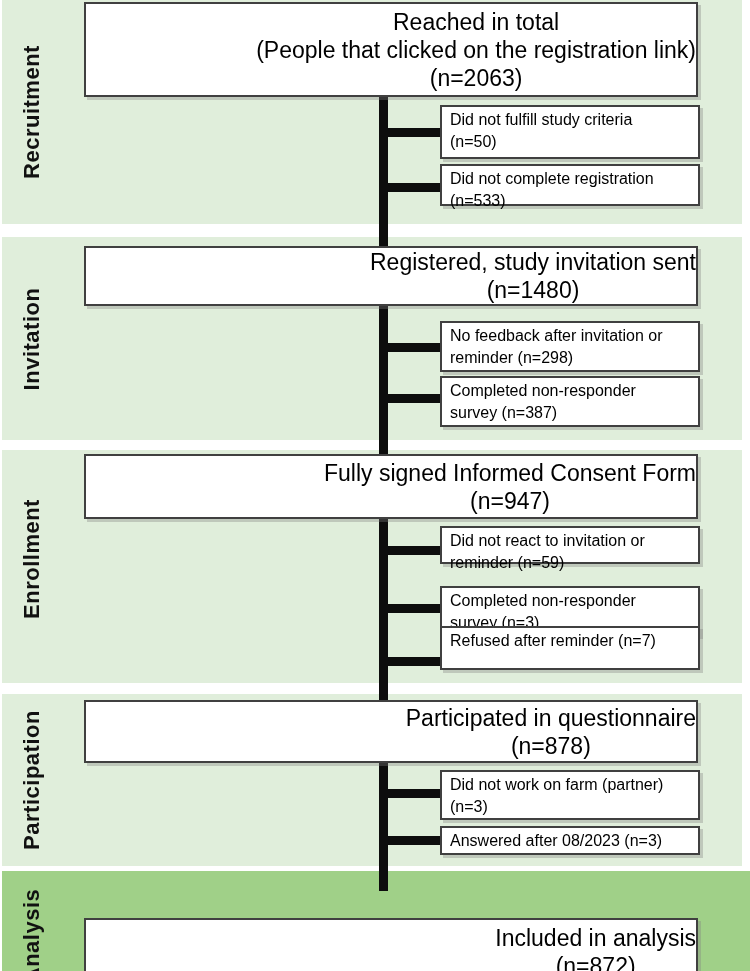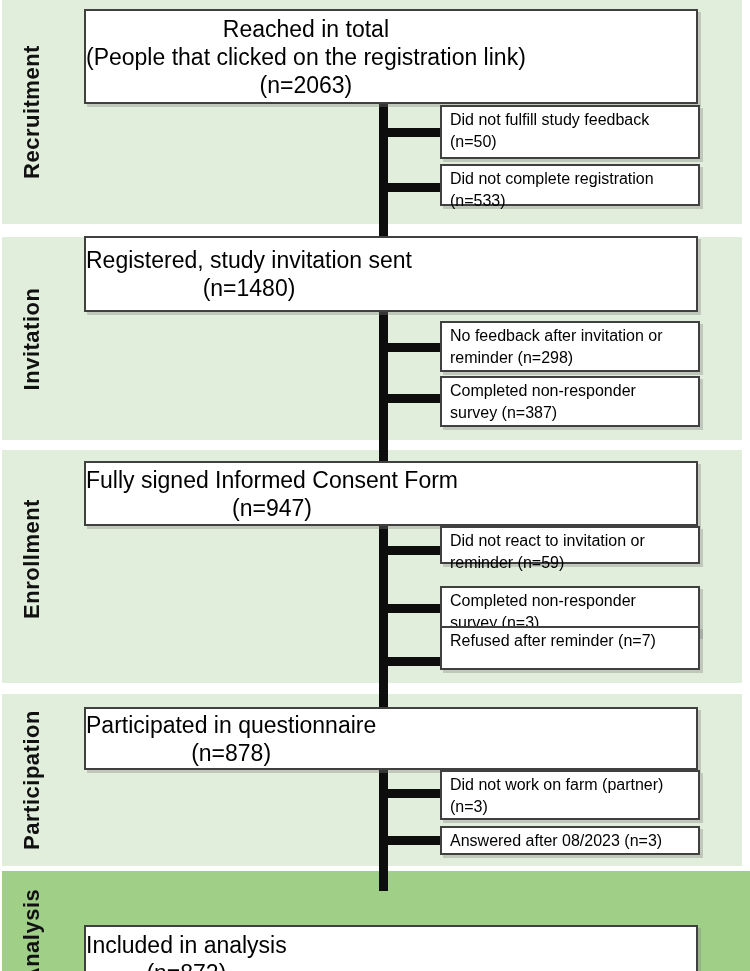--- a/index.html
+++ b/index.html
@@ -21,22 +21,22 @@
   .trunk {
     position:absolute; left:379px; width:9px; background:#0d0d0d; z-index:1;
   }
   .branch {
     position:absolute; left:379px; width:61px; height:9px; background:#0d0d0d; z-index:1;
   }
   .main-box {
     position:absolute; left:84px; width:614px; box-sizing:border-box;
     background:#ffffff; border:2px solid #404040;
     box-shadow:3px 3px 0 rgba(128,128,128,0.35);
-    display:flex; align-items:center; justify-content:flex-start;
-    text-align:center; z-index:2;margin-top:7px;
+    display:flex; align-items:center; justify-content:flex-end;
+    text-align:center; z-index:2;
   }
   .main-box .box-lines { font-size:23px; line-height:28px; }
   .side-box {
     position:absolute; left:440px; width:260px; box-sizing:border-box;
     background:#ffffff; border:2px solid #404040;
     box-shadow:3px 3px 0 rgba(128,128,128,0.35);
     padding:2px 8px; z-index:2;
   }
   .side-box .box-lines { font-size:16px; line-height:21.5px; }
   .bold { font-weight:normal; }
@@ -80,21 +80,21 @@
   <div class="branch" style="top:789px"></div>
   <div class="branch" style="top:836px"></div>
 
   <div class="main-box" style="top:2px; height:95px">
     <div class="box-lines">
         <div><span>Reached in total</span></div>
         <div><span>(People that clicked on the registration link)</span></div>
         <div><span class="bold">(n=2063)</span></div>
       </div>
   </div>
-  <div class="main-box" style="top:229px; height:76px">
+  <div class="main-box" style="top:246px; height:60px">
     <div class="box-lines">
         <div><span>Registered, study invitation sent</span></div>
         <div><span class="bold">(n=1480)</span></div>
       </div>
   </div>
   <div class="main-box" style="top:454px; height:65px">
     <div class="box-lines">
         <div><span>Fully signed Informed Consent Form</span></div>
         <div><span class="bold">(n=947)</span></div>
       </div>
@@ -107,21 +107,21 @@
   </div>
   <div class="main-box" style="top:918px; height:67px">
     <div class="box-lines">
         <div><span>Included in analysis</span></div>
         <div><span class="bold">(n=872)</span></div>
       </div>
   </div>
 
   <div class="side-box" style="top:105px; height:54px">
     <div class="box-lines">
-        <div><span>Did not fulfill study feedback</span></div>
+        <div><span>Did not fulfill study criteria</span></div>
         <div><span class="bold">(n=50)</span></div>
       </div>
   </div>
   <div class="side-box" style="top:164px; height:42px">
     <div class="box-lines">
         <div><span>Did not complete registration</span></div>
         <div><span class="bold">(n=533)</span></div>
       </div>
   </div>
   <div class="side-box" style="top:321px; height:51px">

